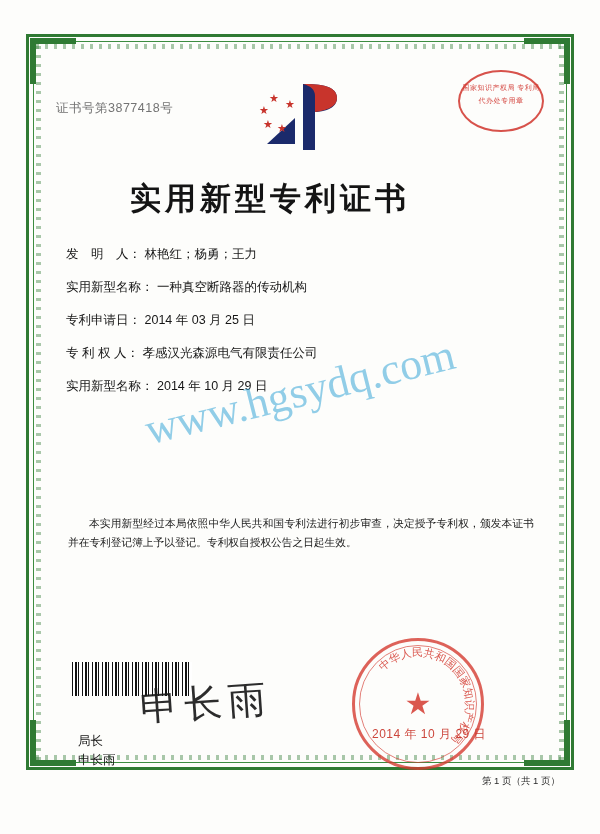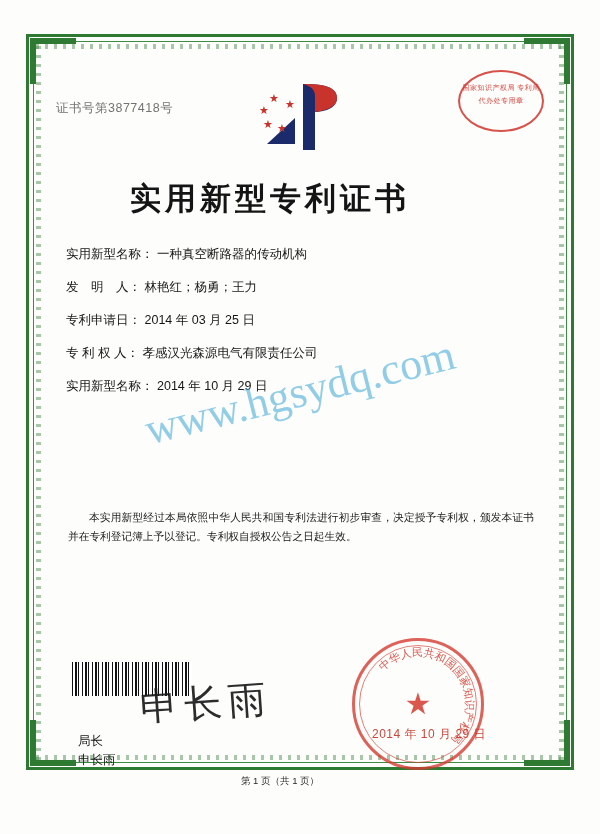--- a/index.html
+++ b/index.html
@@ -165,21 +165,21 @@
     position: absolute;
     left: 68px;
     top: 500px;
     width: 466px;
     font-size: 10.7px;
     line-height: 18.5px;
     color: #1b1b1b;
     text-align: justify;
   }
   .body-text p {
-    margin: 8px 0 3px 0;
+    margin: 14px 0 3px 0;
     text-indent: 21px;
   }
 
   
   .barcode {
     position: absolute;
     left: 72px;
     top: 662px;
     width: 120px;
     height: 34px;
@@ -263,21 +263,21 @@
     opacity: .92;
     letter-spacing: .5px;
   }
 
   
   .page-footer {
     position: absolute;
     left: 0;
     top: 775px;
     width: 560px;
-    text-align: center;
+    text-align: right;
     font-size: 9.5px;
     color: #2a2a2a;
   }
 
   
   .watermark {
     position: absolute;
     left: 300px;
     top: 392px;
     transform: translate(-50%,-50%) rotate(-14deg);
@@ -326,26 +326,26 @@
     <div class="oval"></div>
     <div class="seal-text">国家知识产权局
 专利局
 代办处专用章</div>
   </div>
 
   <div class="main-title">实用新型专利证书</div>
 
   <div class="fields">
     <div class="field-row">
+      <span class="field-label">发　明　人：</span>
+      <span class="field-value">林艳红；杨勇；王力</span>
+    </div>
+    <div class="field-row">
       <span class="field-label">实用新型名称：</span>
       <span class="field-value">一种真空断路器的传动机构</span>
-    </div>
-    <div class="field-row">
-      <span class="field-label">发　明　人：</span>
-      <span class="field-value">林艳红；杨勇；王力</span>
     </div>
     <div class="field-row">
       <span class="field-label">专利申请日：</span>
       <span class="field-value">2014 年 03 月 25 日</span>
     </div>
     <div class="field-row">
       <span class="field-label">专 利 权 人：</span>
       <span class="field-value">孝感汉光森源电气有限责任公司</span>
     </div>
     <div class="field-row">

